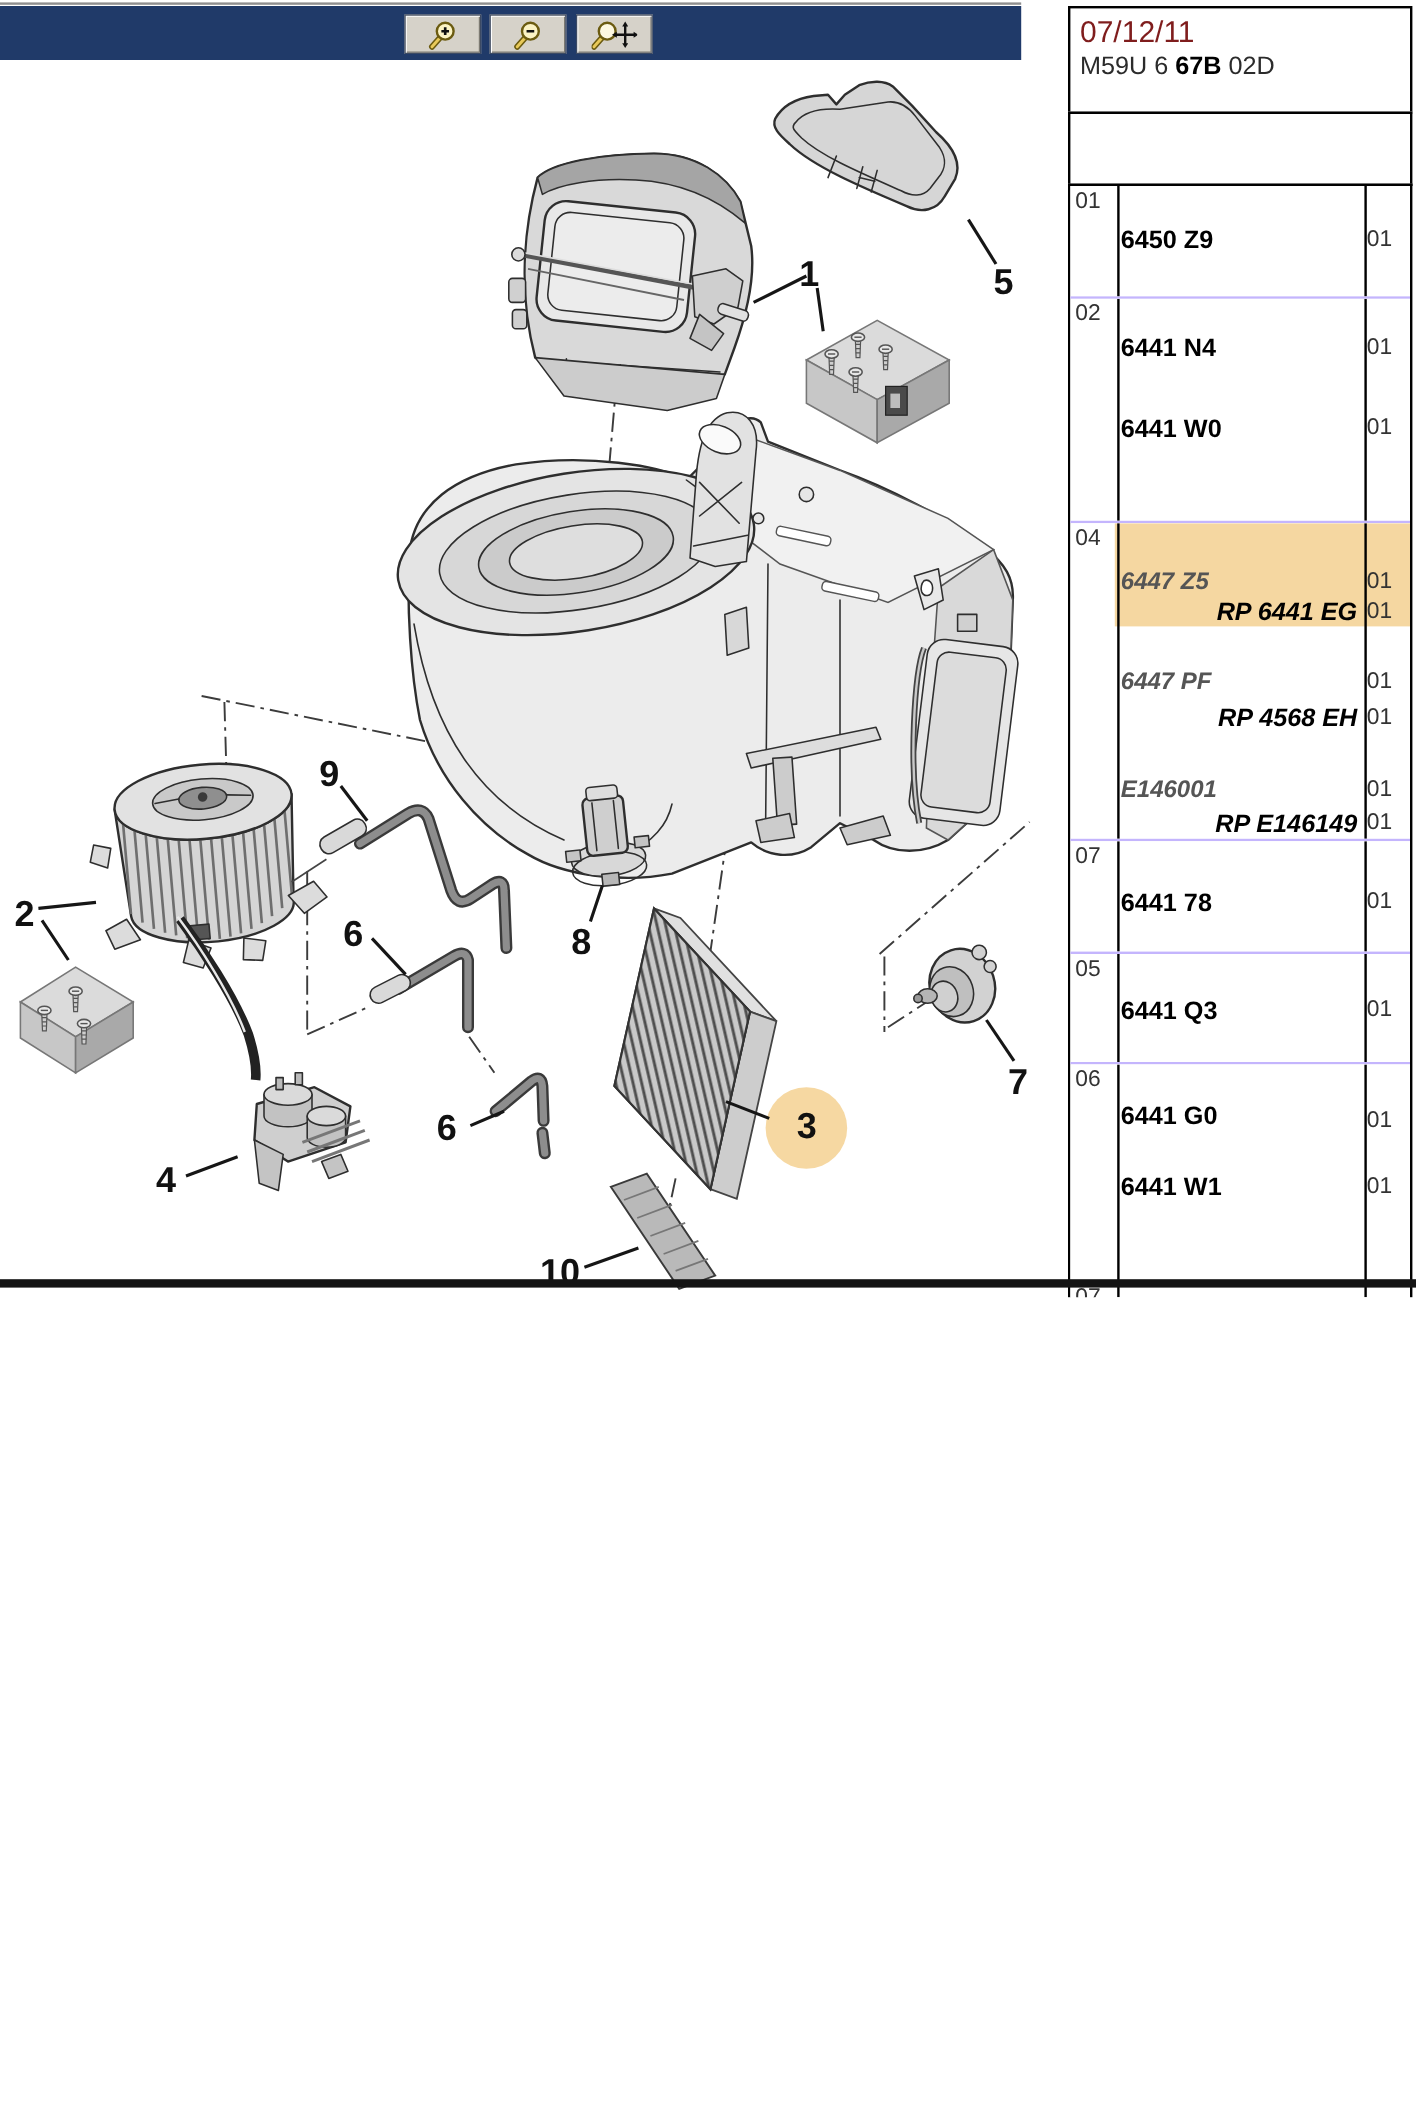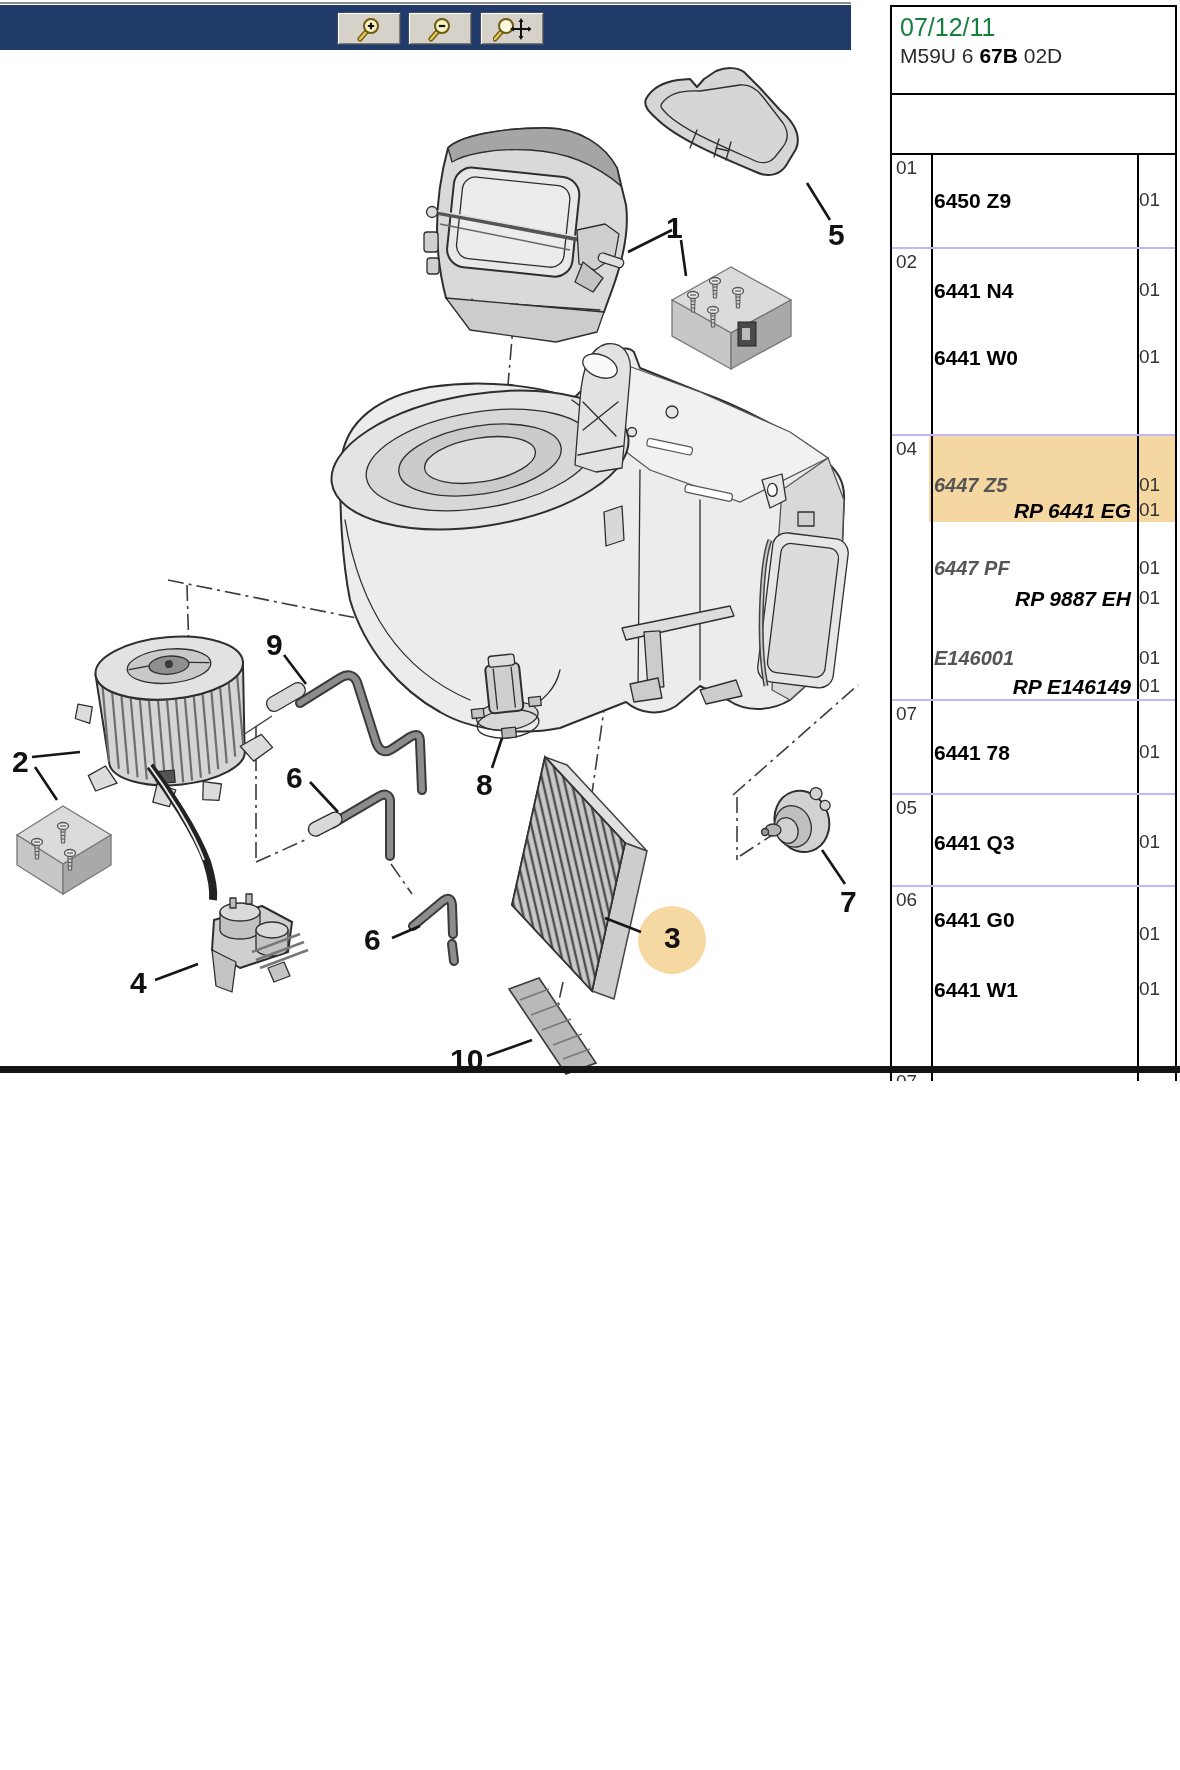--- a/index.html
+++ b/index.html
@@ -7,21 +7,21 @@
 
   
   .topline{position:absolute;left:0;top:2px;width:851px;height:2px;background:#8f8f8f;}
   .toolbar{position:absolute;left:0;top:5px;width:851px;height:45px;background:#203a69;}
   .tbtn{position:absolute;top:7px;width:62px;height:31px;background:#d6d2c9;
         box-shadow:inset 1px 1px 0 #ffffff, inset -1px -1px 0 #7d7a72;
         border:1px solid #3c4a63;display:flex;align-items:center;justify-content:center;cursor:pointer;}
 
   
   .hdrbox{position:absolute;left:890px;top:5px;width:287px;height:90px;border:2px solid #000;background:#fff;box-sizing:border-box;}
-  .hdrbox .l1{font-size:25px;color:#15803d;margin:6px 0 2px 8px;}
+  .hdrbox .l1{font-size:25px;color:#7f1d1d;margin:6px 0 2px 8px;}
   .hdrbox .l2{font-size:21px;color:#2b2b2b;margin-left:8px;}
   .hdrbox .l2 b{font-weight:bold;color:#000;}
   .emptybox{position:absolute;left:890px;top:93px;width:287px;height:62px;border:2px solid #000;background:#fff;box-sizing:border-box;}
   .rows{position:absolute;left:890px;top:153px;width:287px;border:2px solid #000;border-bottom:none;background:#fff;box-sizing:border-box;}
   .row{position:relative;border-bottom:2px solid #c4b5fd;background:#fff;overflow:hidden;}
   .row:last-child{border-bottom:none;}
   .numcol{position:absolute;left:0;top:0;bottom:0;width:35px;border-right:2px solid #000;z-index:2;
           font-size:19px;color:#333;padding:2px 0 0 4px;box-sizing:content-box;background:transparent;}
   .qtycol{position:absolute;right:0;top:0;bottom:0;width:36px;border-left:2px solid #000;z-index:2;background:transparent;}
   .hl{position:absolute;left:37px;right:0;top:0;height:86px;background:#f5d7a1;z-index:1;}
@@ -319,21 +319,21 @@
 
   <div class="row" style="height:263px">
     <div class="hl"></div>
     <div class="numcol">04</div>
     <div class="pline i" style="top:38px">6447 Z5</div>
     <div class="qty" style="top:38px">01</div>
     <div class="pline bi" style="top:63px">RP 6441 EG</div>
     <div class="qty" style="top:63px">01</div>
     <div class="pline i" style="top:121px">6447 PF</div>
     <div class="qty" style="top:121px">01</div>
-    <div class="pline bi" style="top:151px">RP 9887 EH</div>
+    <div class="pline bi" style="top:151px">RP 4568 EH</div>
     <div class="qty" style="top:151px">01</div>
     <div class="pline i" style="top:211px">E146001</div>
     <div class="qty" style="top:211px">01</div>
     <div class="pline bi" style="top:239px">RP E146149</div>
     <div class="qty" style="top:239px">01</div>
     <div class="qtycol"></div>
   </div>
 
   <div class="row" style="height:92px">
     <div class="numcol">07</div>
@@ -344,21 +344,21 @@
 
   <div class="row" style="height:90px">
     <div class="numcol">05</div>
     <div class="pline" style="top:36px">6441 Q3</div>
     <div class="qty" style="top:36px">01</div>
     <div class="qtycol"></div>
   </div>
 
   <div class="row" style="height:180px">
     <div class="numcol">06</div>
-    <div class="pline" style="top:21px">6441 G0</div>
+    <div class="pline" style="top:32px">6441 G0</div>
     <div class="qty" style="top:36px">01</div>
     <div class="pline" style="top:91px">6441 W1</div>
     <div class="qty" style="top:91px">01</div>
     <div class="qtycol"></div>
   </div>
 
   <div class="row" style="height:12px">
     <div class="numcol">07</div>
     <div class="qtycol"></div>
   </div>

